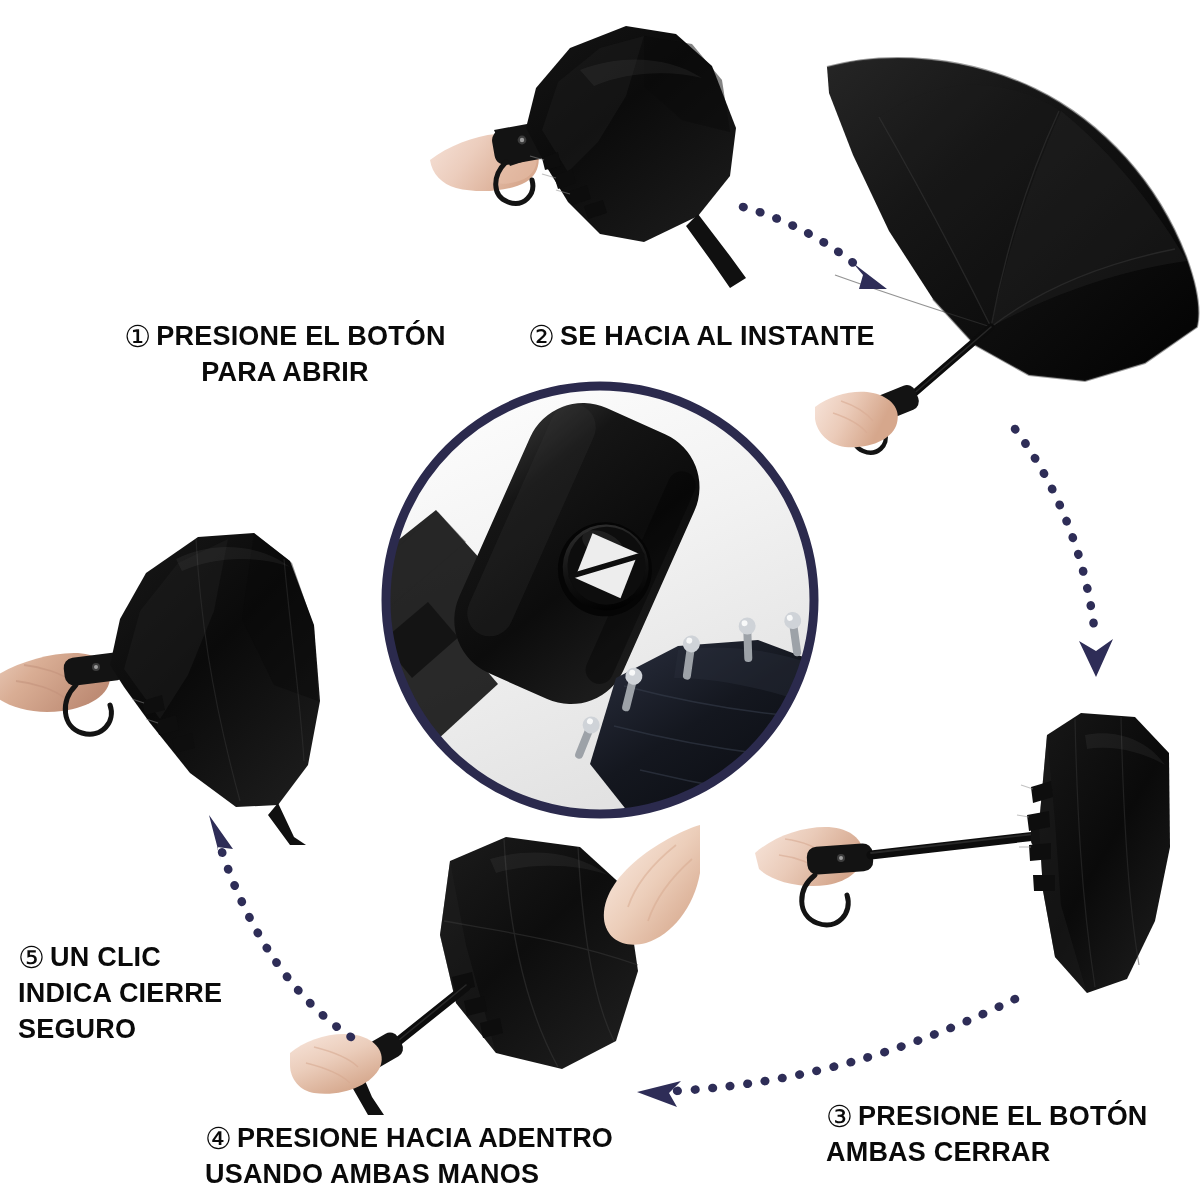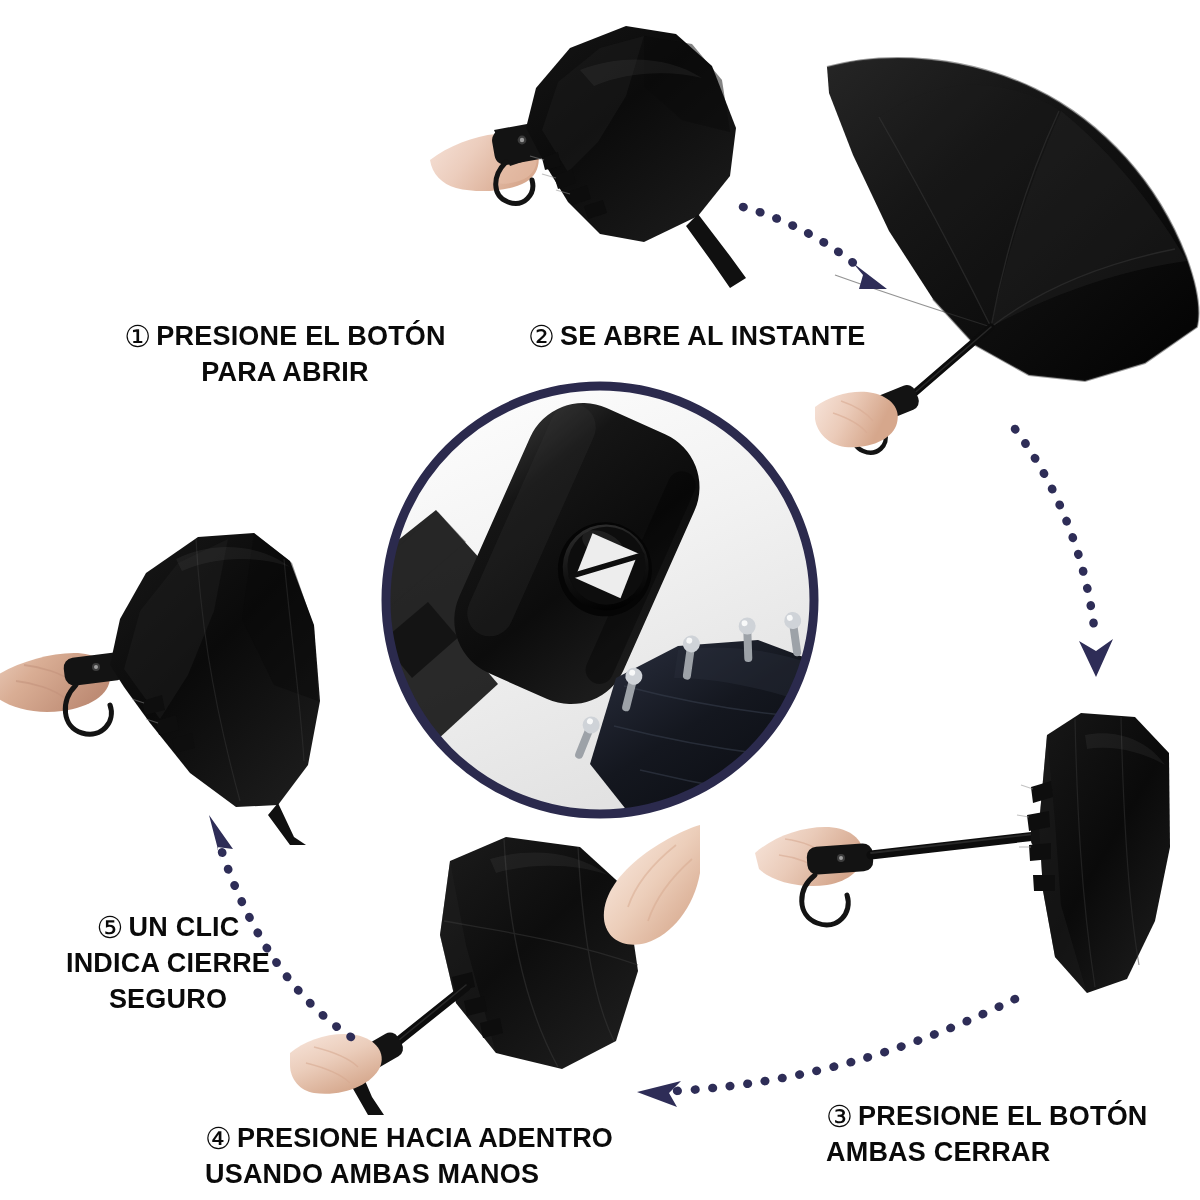--- a/index.html
+++ b/index.html
@@ -32,21 +32,21 @@
     vertical-align:-2px;
     margin-right:5px;
   }
   .cap-center { text-align:center; }
   .cap-left   { text-align:left; }
 
   #cap1 { left:95px;  top:318px; width:380px; text-align:center; }
   #cap2 { left:528px; top:318px; width:380px; text-align:left; }
   #cap3 { left:826px; top:1098px; width:380px; text-align:left; }
   #cap4 { left:205px; top:1120px; width:470px; text-align:left; }
-  #cap5 { left:18px;  top:909px;  width:300px; text-align:center; }
+  #cap5 { left:18px;  top:939px;  width:300px; text-align:left; }
 
   
   .photo { position:absolute; }
   .photo svg { display:block; overflow:visible; }
 
   #photo-step1 { left:430px; top:10px;  width:360px; height:300px; }
   #photo-step2 { left:815px; top:45px;  width:390px; height:410px; }
   #photo-step3 { left:755px; top:695px; width:415px; height:310px; }
   #photo-step4 { left:290px; top:825px; width:410px; height:290px; }
   #photo-step5 { left:-10px; top:515px; width:350px; height:330px; }
@@ -466,21 +466,21 @@
   <div class="arrow" id="arrow-4-5">
     <svg viewBox="0 0 170 240" width="170" height="240">
       <path d="M166 232 C112 196 66 134 36 44" fill="none" stroke="#2e2d57" stroke-width="8.5" stroke-linecap="round" stroke-dasharray="0.6 17"></path>
       <path d="M24 10 L48 44 L32 42 L36 56 Z" fill="#2e2d57"></path>
     </svg>
   </div>
 
   <div class="caption cap-center" id="cap1"><span class="num">①</span><span>PRESIONE EL BOTÓN
 PARA ABRIR</span></div>
 
-  <div class="caption cap-left" id="cap2"><span class="num">②</span><span>SE ABRE AL INSTANTE</span></div>
+  <div class="caption cap-left" id="cap2"><span class="num">②</span><span>SE HACIA AL INSTANTE</span></div>
 
   <div class="caption cap-left" id="cap3"><span class="num">③</span><span>PRESIONE EL BOTÓN
 AMBAS CERRAR</span></div>
 
   <div class="caption cap-left" id="cap4"><span class="num">④</span><span>PRESIONE HACIA ADENTRO
 USANDO AMBAS MANOS</span></div>
 
   <div class="caption cap-left" id="cap5"><span class="num">⑤</span><span>UN CLIC
 INDICA CIERRE
 SEGURO</span></div>

